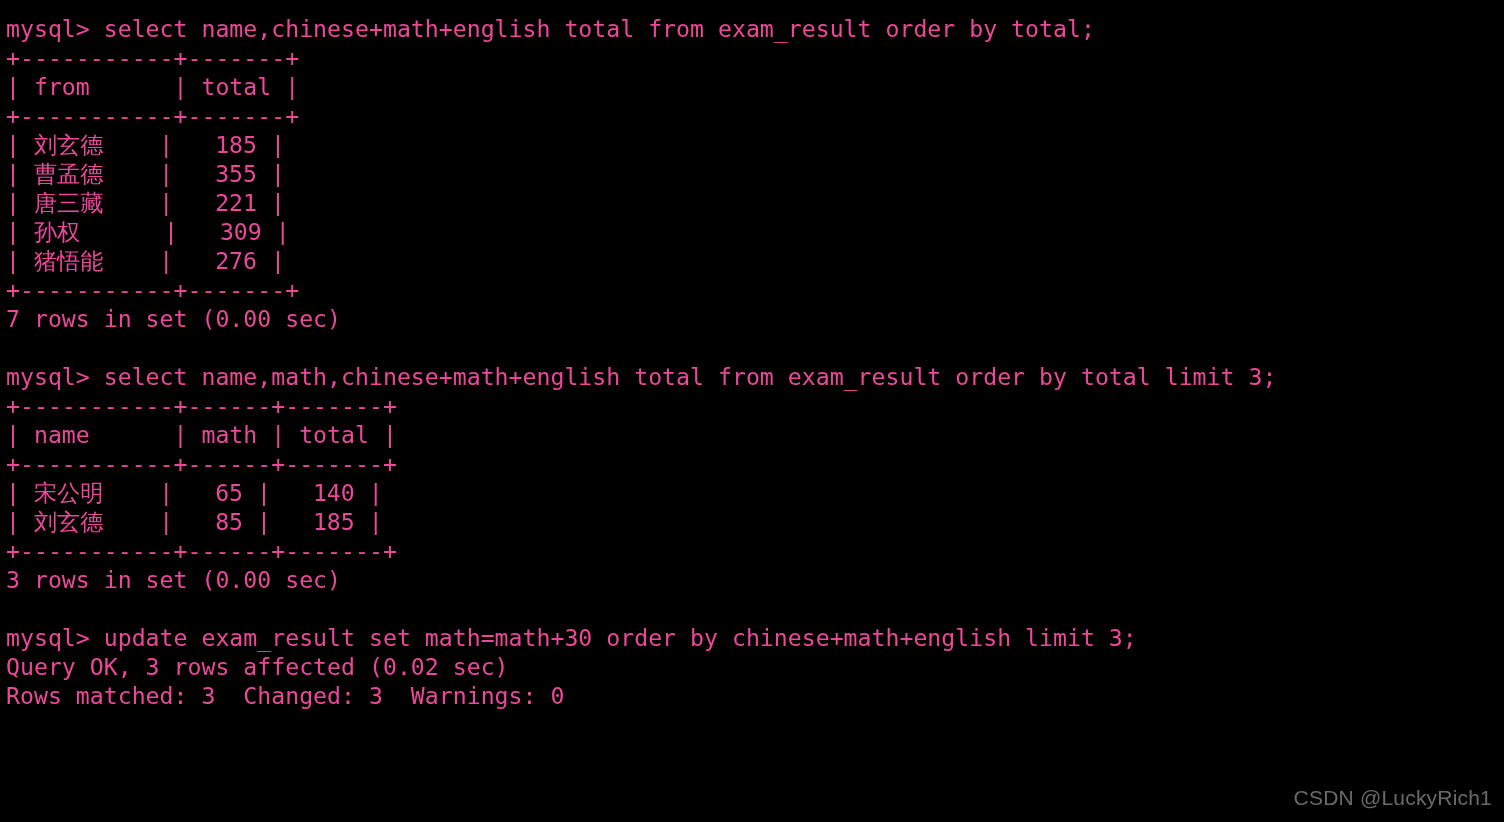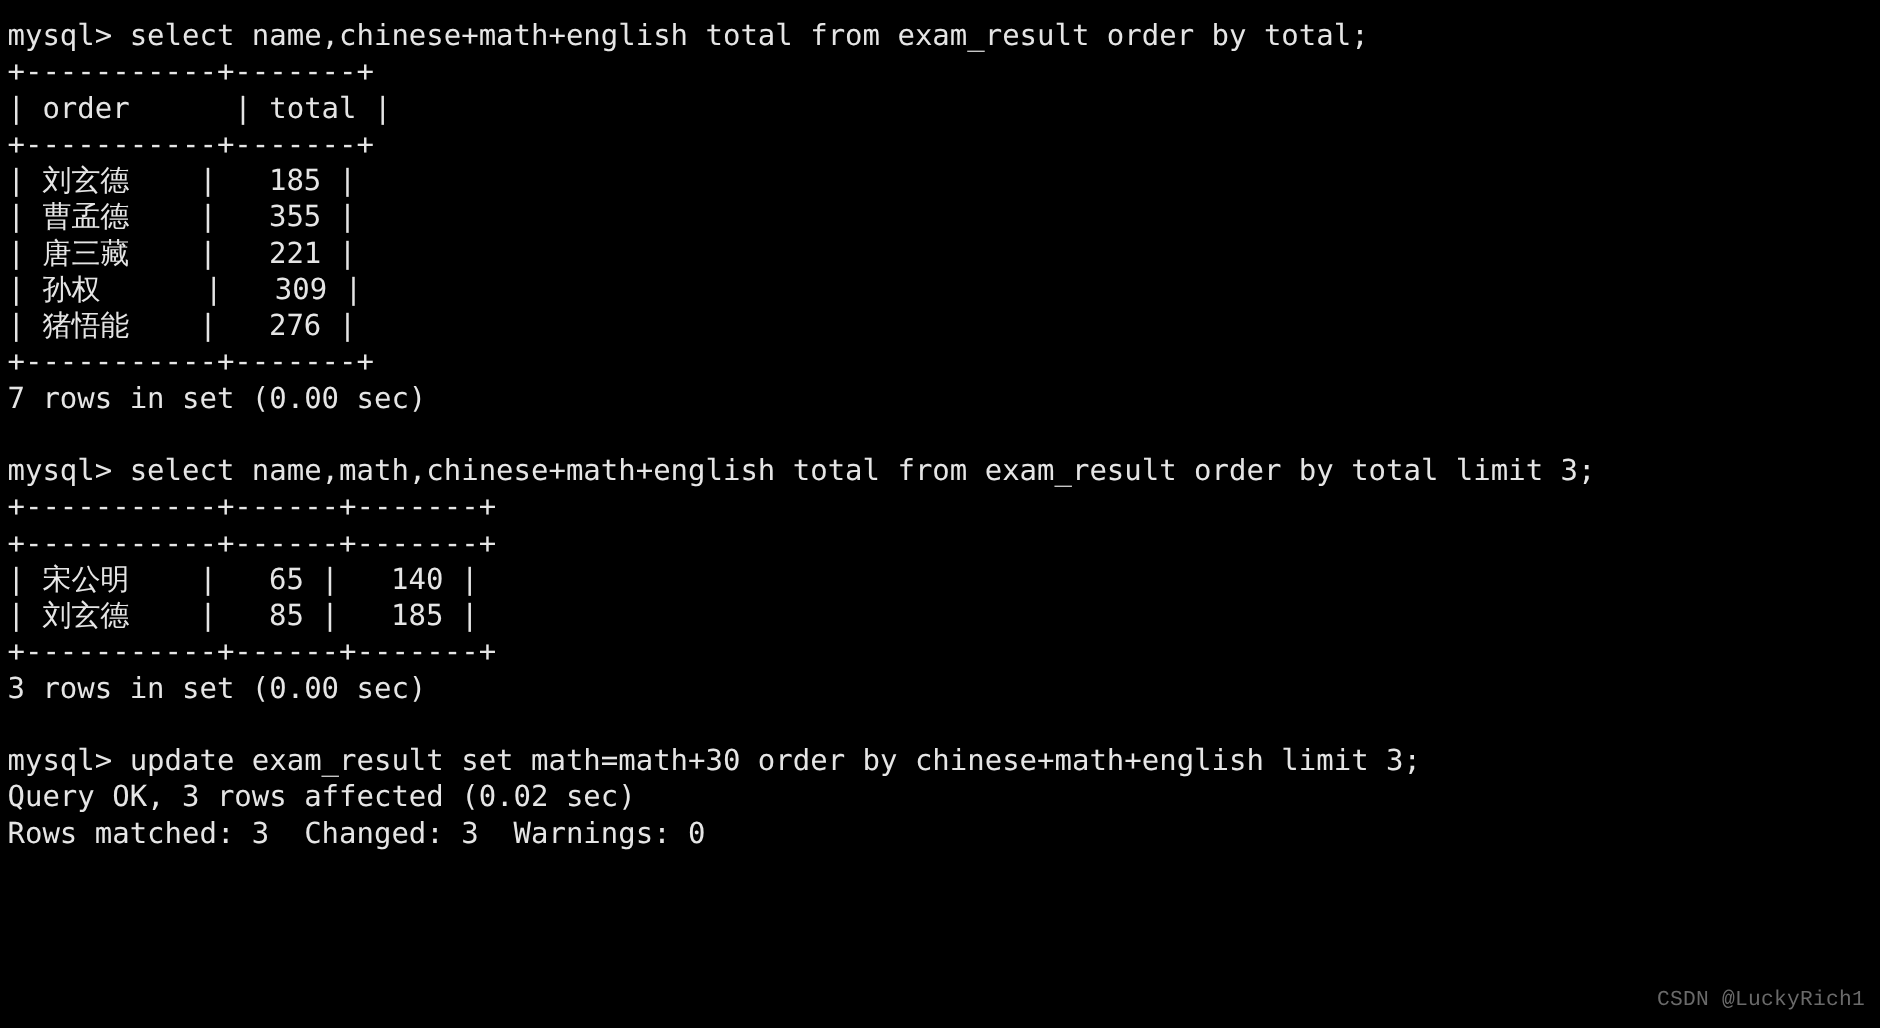--- a/index.html
+++ b/index.html
@@ -21,60 +21,61 @@
     background: #000000;
     box-sizing: border-box;
     padding: 14px 0 0 6px;
   }
   .line {
     display: block;
     font-family: "DejaVu Sans Mono", "Liberation Mono", monospace;
     font-size: 23.2px;
     line-height: 29px;
     height: 29px;
-    color: #e5e5e5;
+    color: #ec4899;
     white-space: pre;
     letter-spacing: 0px;
     font-weight: 400;
     -webkit-font-smoothing: none;
   }
   .line.blank {
     color: transparent;
   }
   .watermark {
     position: absolute;
     right: 12px;
     bottom: 12px;
-    font-family: Liberation Mono, monospace;
-    font-size: 17px;
+    font-family: Liberation Sans, sans-serif;
+    font-size: 21px;
     color: #6a6a6a;
     white-space: pre;
     letter-spacing: 0.2px;
   }
 </style>
 </head>
 <body>
 
 <div id="terminal">
 
   <div>
     <div class="line">mysql&gt; select name,chinese+math+english total from exam_result order by total;</div>
     <div class="line">+-----------+-------+</div>
-    <div class="line">| order      | total |</div>
+    <div class="line">| from      | total |</div>
     <div class="line">+-----------+-------+</div>
     <div class="line">| 刘玄德    |   185 |</div>
     <div class="line">| 曹孟德    |   355 |</div>
     <div class="line">| 唐三藏    |   221 |</div>
     <div class="line">| 孙权      |   309 |</div>
     <div class="line">| 猪悟能    |   276 |</div>
     <div class="line">+-----------+-------+</div>
     <div class="line">7 rows in set (0.00 sec)</div>
     <div class="line blank"></div>
     <div class="line">mysql&gt; select name,math,chinese+math+english total from exam_result order by total limit 3;</div>
     <div class="line">+-----------+------+-------+</div>
+    <div class="line">| name      | math | total |</div>
     <div class="line">+-----------+------+-------+</div>
     <div class="line">| 宋公明    |   65 |   140 |</div>
     <div class="line">| 刘玄德    |   85 |   185 |</div>
     <div class="line">+-----------+------+-------+</div>
     <div class="line">3 rows in set (0.00 sec)</div>
     <div class="line blank"></div>
     <div class="line">mysql&gt; update exam_result set math=math+30 order by chinese+math+english limit 3;</div>
     <div class="line">Query OK, 3 rows affected (0.02 sec)</div>
     <div class="line">Rows matched: 3  Changed: 3  Warnings: 0</div>
   </div>

